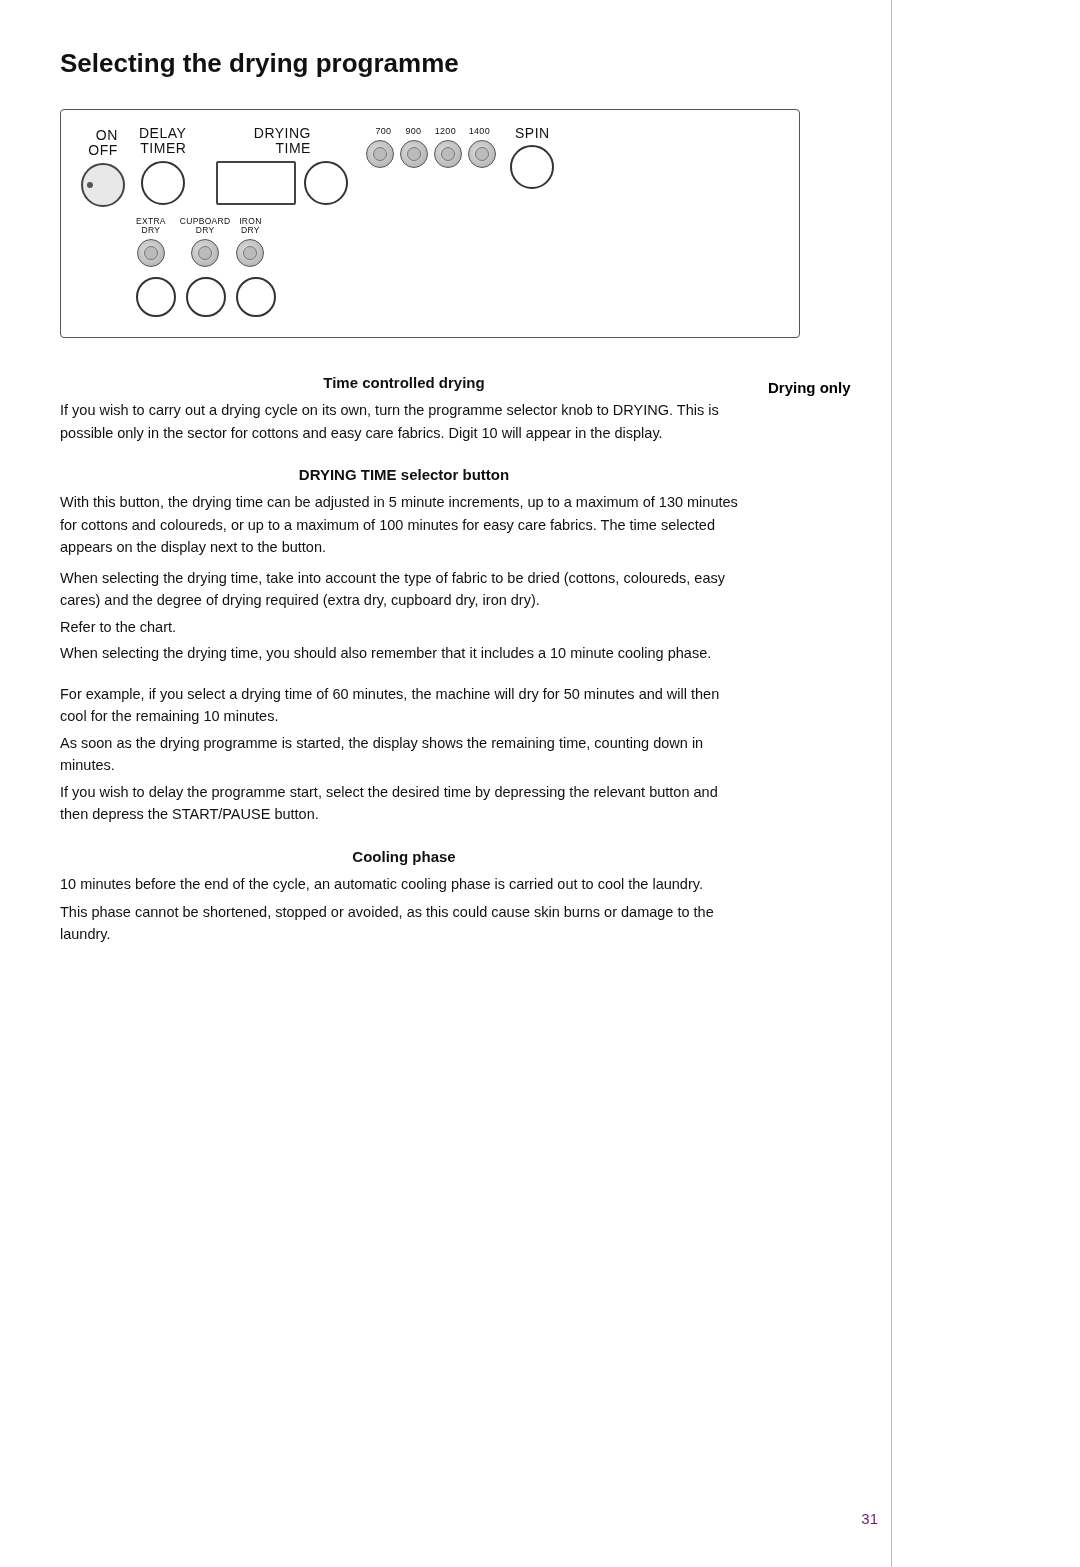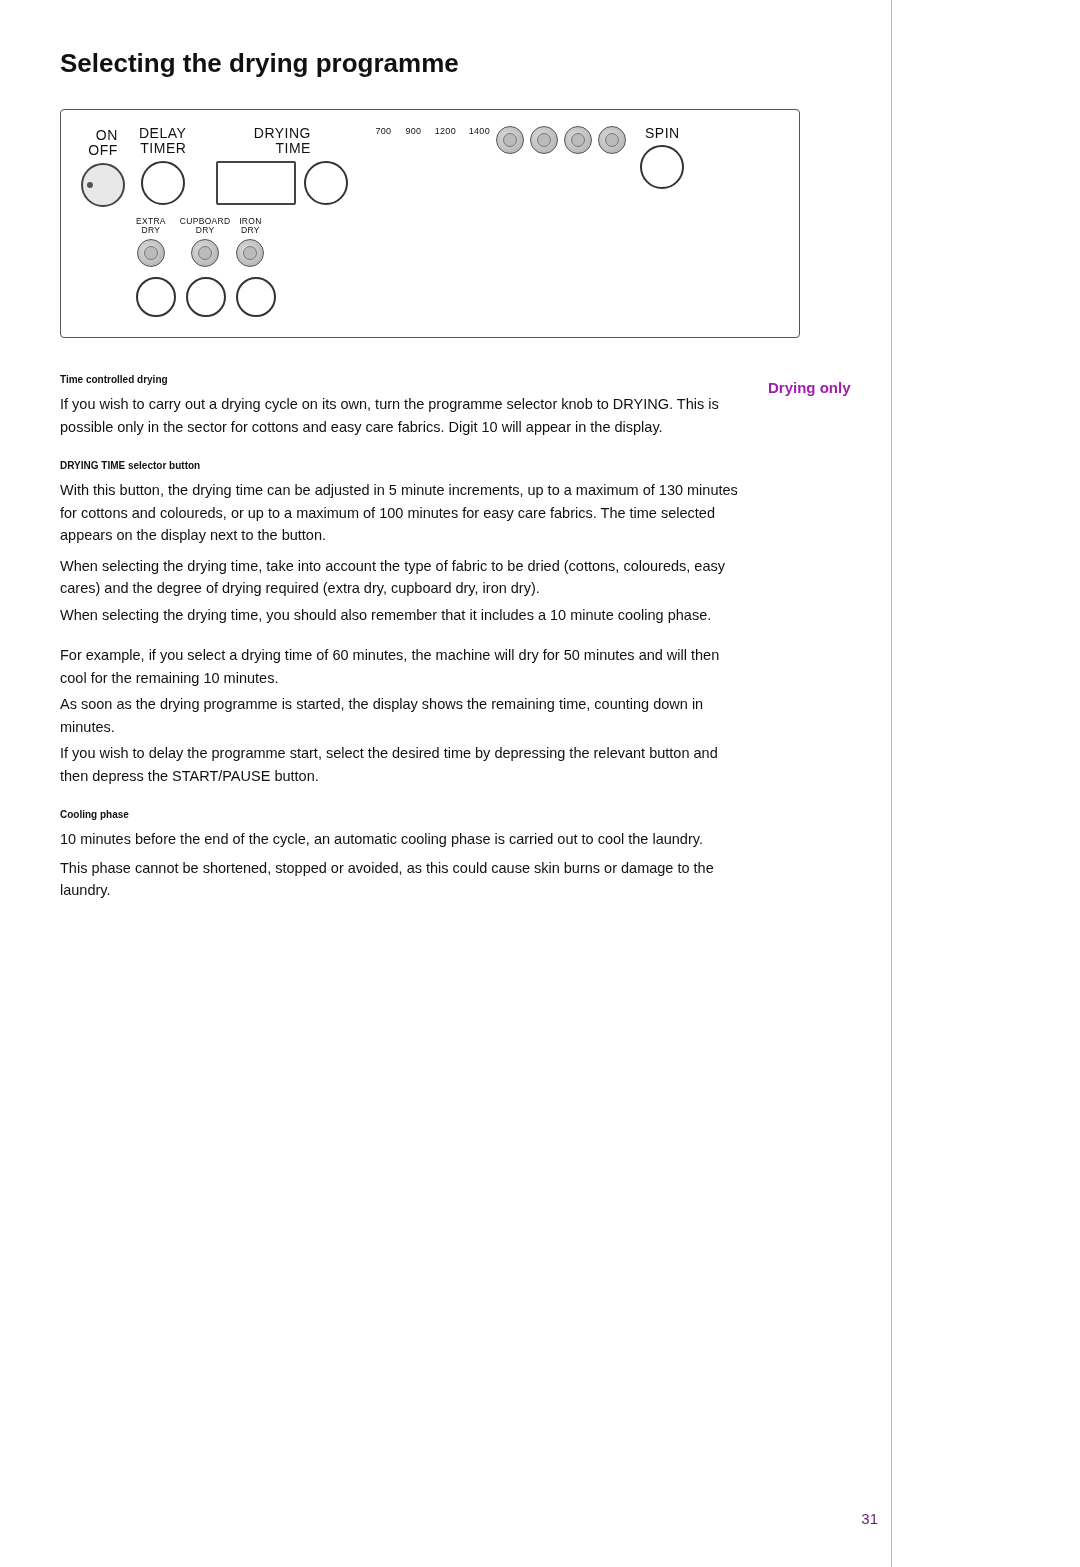--- a/index.html
+++ b/index.html
@@ -215,36 +215,37 @@
       flex-shrink: 0;
       padding-top: 4px;
     }
 
     
     .section {
       margin-bottom: 22px;
     }
 
     .section-heading {
-      font-size: 10px;
+      font-size: 15px;
       font-weight: bold;
       margin-bottom: 8px;
       color: #111;
+      text-align: center;
     }
 
     .section-text {
       font-size: 14.5px;
       line-height: 1.55;
       color: #111;
     }
 
     .sidebar-label {
       font-size: 15px;
       font-weight: bold;
-      color: #a21caf;
+      color: #000000;
       line-height: 1.3;
     }
   </style>
 </head>
 <body>
 
 <div class="page">
 
   <h1 class="page-title">Selecting the drying programme</h1>
 
@@ -272,21 +273,21 @@
         <div class="knob-label" style="white-space:pre-line;">DRYING
 TIME</div>
         <div style="display:flex;align-items:center;gap:8px;">
           <div class="display-rect"></div>
           <div class="knob-large"></div>
         </div>
       </div>
 
       <div class="gap-18"></div>
 
-      <div style="display:flex;flex-direction:row;align-items:flex-start;">
+      <div style="display:flex;flex-direction:column;align-items:flex-start;">
 
         <div class="speed-labels" style="margin-left:2px;">
           <div class="speed-label" style="width:30px;">700</div>
           <div class="speed-label" style="width:30px;">900</div>
           <div class="speed-label" style="width:34px;">1200</div>
           <div class="speed-label" style="width:34px;">1400</div>
         </div>
 
         <div style="display:flex;gap:6px;align-items:center;">
           <div class="led">
@@ -352,20 +353,21 @@
 
       <div class="section">
         <div class="section-heading">Time controlled drying</div>
         <p class="section-text">If you wish to carry out a drying cycle on its own, turn the programme selector knob to DRYING. This is possible only in the sector for cottons and easy care fabrics. Digit 10 will appear in the display.</p>
       </div>
 
       <div class="section">
         <div class="section-heading">DRYING TIME selector button</div>
         <p class="section-text" style="margin-bottom:8px;">With this button, the drying time can be adjusted in 5 minute increments, up to a maximum of 130 minutes for cottons and coloureds, or up to a maximum of 100 minutes for easy care fabrics. The time selected appears on the display next to the button.</p>
         <p class="section-text" style="margin-bottom:4px;">When selecting the drying time, take into account the type of fabric to be dried (cottons, coloureds, easy cares) and the degree of drying required (extra dry, cupboard dry, iron dry).</p>
+        <p class="section-text" style="margin-bottom:4px;">Refer to the chart.</p>
         <p class="section-text" style="margin-bottom:18px;">When selecting the drying time, you should also remember that it includes a 10 minute cooling phase.</p>
         <p class="section-text" style="margin-bottom:4px;">For example, if you select a drying time of 60 minutes, the machine will dry for 50 minutes and will then cool for the remaining 10 minutes.</p>
         <p class="section-text" style="margin-bottom:4px;">As soon as the drying programme is started, the display shows the remaining time, counting down in minutes.</p>
         <p class="section-text" style="margin-bottom:4px;">If you wish to delay the programme start, select the desired time by depressing the relevant button and then depress the START/PAUSE button.</p>
       </div>
 
       <div class="section">
         <div class="section-heading">Cooling phase</div>
         <p class="section-text" style="margin-bottom:6px;">10 minutes before the end of the cycle, an automatic cooling phase is carried out to cool the laundry.</p>
         <p class="section-text">This phase cannot be shortened, stopped or avoided, as this could cause skin burns or damage to the laundry.</p>

